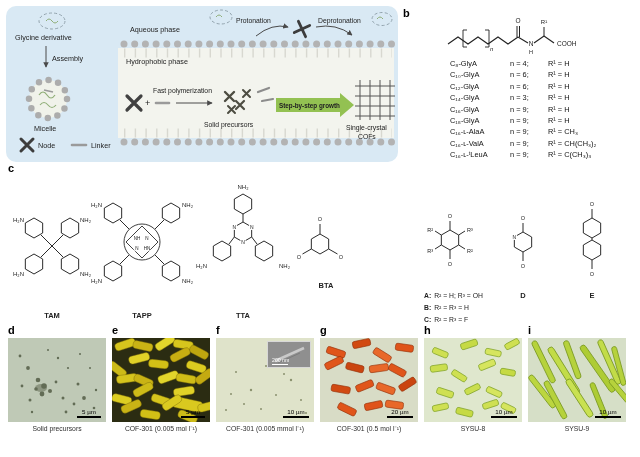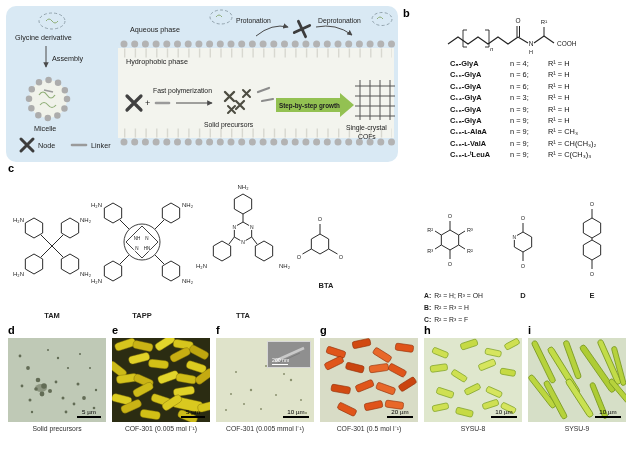--- a/index.html
+++ b/index.html
@@ -3,21 +3,21 @@
 <meta charset="utf-8">
 <style>
 *{margin:0;padding:0;box-sizing:border-box}
 html,body{width:640px;height:457px}
 body{position:relative;font-family:"Liberation Sans",sans-serif;background:#fff;overflow:hidden;color:#111}
 .pl{position:absolute;font-weight:700;font-size:11px;line-height:11px;color:#000}
 .panel-a{position:absolute;left:6px;top:6px;width:392px;height:156px;background:#d9e9f4;border-radius:10px}
 .panel-b{position:absolute;left:400px;top:6px;width:238px;height:158px}
 .compounds{position:absolute;left:50px;top:52px}
 .crow{display:flex;font-size:7.4px;line-height:11.4px;white-space:nowrap}
-.cname{width:60px;font-weight:700}
+.cname{width:60px;font-weight:400}
 .cn{width:38px}
 .panel-c{position:absolute;left:0;top:164px;width:640px;height:170px}
 .micro{position:absolute;top:338px;width:98px}
 .img{position:relative;width:98px;height:84px;overflow:hidden}
 .cap{margin-top:3px;font-size:6.8px;line-height:8px;text-align:center;color:#2e2e2e}
 .sb{position:absolute;right:5px;bottom:4px}
 .sbt{font-size:6.2px;line-height:7px;color:#000;text-align:center}
 .sbl{height:2.2px;background:#000;margin-top:1px}
 .inset{position:absolute;top:3px;right:3px;width:44px;height:27px;background:#8f8f8f;border:1px solid #d8d8d8}
 .isb{position:absolute;left:4px;bottom:2px}

